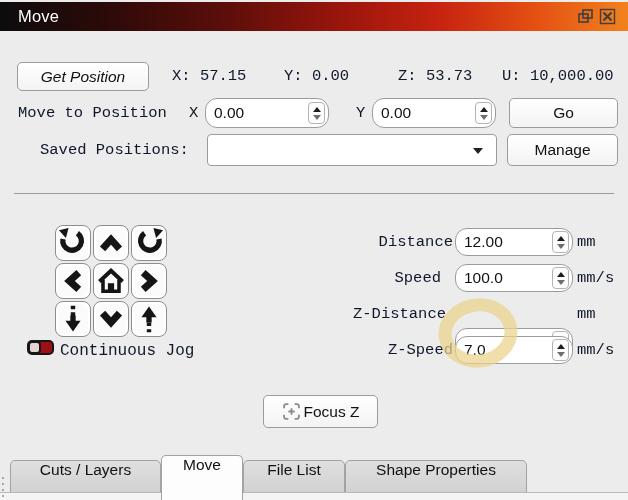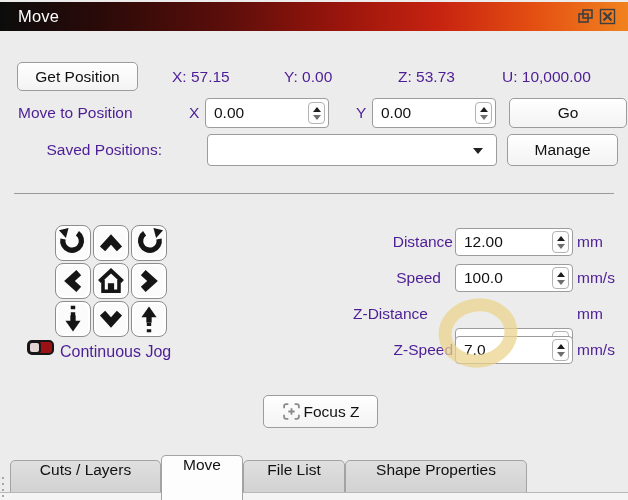--- a/index.html
+++ b/index.html
@@ -10,22 +10,22 @@
     background:linear-gradient(90deg,#0c0c0c 0%,#2a0a08 16%,#5c0e0a 36%,#99150c 54%,#c72310 70%,#e44f12 85%,#f1821f 100%);
     display:flex; align-items:center; }
   .titlebar-title { color:#ffffff; font-size:16.5px; margin-left:18px; letter-spacing:.2px; }
   .titlebar-icons { position:absolute; right:12px; top:6px; display:flex; gap:5px; }
   .winicon { width:17px; height:17px; display:block; cursor:pointer; }
 
   
   .btn { position:absolute; background:linear-gradient(#ffffff,#f3f3f3); border:1px solid #9c9c9c;
     border-radius:5px; font-size:15.5px; color:#111; display:flex; align-items:center; justify-content:center;
     box-sizing:border-box; cursor:pointer; }
-  .lbl { position:absolute; font-size:15.5px; color:#4c1d95; white-space:nowrap; }
-  .field { position:absolute; background:#ffffff; border:1px solid #9c9c9c; border-radius:4px;
+  .lbl { position:absolute; font-size:15.5px; color:#0f172a; white-space:nowrap;font-family:Liberation Mono, monospace; }
+  .field { position:absolute; background:#ffffff; border:1px solid #9c9c9c; border-radius:12px;
     box-sizing:border-box; }
   .field input { position:absolute; left:0; top:0; width:calc(100% - 24px); height:100%; border:none; outline:none;
     font-family:inherit; font-size:15.5px; color:#111; padding:0 0 0 8px; background:transparent; }
   .stepper { position:absolute; right:3px; top:50%; transform:translateY(-50%); width:17px; height:22px;
     background:#fdfdfd; border:1px solid #b3b3b3; border-radius:4px; box-sizing:border-box;
     display:flex; flex-direction:column; align-items:center; justify-content:center; cursor:pointer; }
   .tri-up { width:0; height:0; border-left:4px solid transparent; border-right:4px solid transparent;
     border-bottom:5px solid #1c1c1c; margin-bottom:3px; }
   .tri-down { width:0; height:0; border-left:4px solid transparent; border-right:4px solid transparent;
     border-top:5px solid #6e6e6e; }
@@ -74,21 +74,21 @@
         <rect x="2" y="6" width="9" height="8" fill="none" stroke="#3f3f3f" stroke-width="1.6"></rect>
         <rect x="6" y="2" width="9" height="8" fill="none" stroke="#3f3f3f" stroke-width="1.6"></rect>
       </svg>
       <svg class="winicon" viewBox="0 0 17 17">
         <rect x="1.5" y="1.5" width="14" height="14" fill="none" stroke="#3f3f3f" stroke-width="1.4"></rect>
         <path d="M4.5 4.5 L12.5 12.5 M12.5 4.5 L4.5 12.5" stroke="#3f3f3f" stroke-width="2.2"></path>
       </svg>
     </span>
   </div>
 
-  <div class="btn" style="left:17px; top:62px; width:121px; height:29px;">
+  <div class="btn" style="left:17px; top:62px; width:132px; height:29px;font-style:italic;">
     <span>Get Position</span>
   </div>
   <span class="lbl" style="left:172px; top:62px; line-height:29px;">X: 57.15</span>
   <span class="lbl" style="left:284px; top:62px; line-height:29px;">Y: 0.00</span>
   <span class="lbl" style="left:398px; top:62px; line-height:29px;">Z: 53.73</span>
   <span class="lbl" style="left:502px; top:62px; line-height:29px;">U: 10,000.00</span>
 
   <span class="lbl" style="left:18px; top:98px; line-height:30px;">Move to Position</span>
   <span class="lbl" style="left:189px; top:98px; line-height:30px;">X</span>
   <div class="field" style="left:205px; top:98px; width:124px; height:30px;">
@@ -99,21 +99,21 @@
       </span>
   </div>
   <span class="lbl" style="left:356px; top:98px; line-height:30px;">Y</span>
   <div class="field" style="left:372px; top:98px; width:124px; height:30px;">
     <input value="0.00" style="">
     <span class="stepper">
         <i class="tri-up"></i>
         <i class="tri-down"></i>
       </span>
   </div>
-  <div class="btn" style="left:509px; top:98px; width:118px; height:30px;">
+  <div class="btn" style="left:509px; top:98px; width:109px; height:30px;">
     <span>Go</span>
   </div>
 
   <span class="lbl" style="left:40px; top:134px; width:122px; line-height:32px; text-align:right;">Saved Positions:</span>
   <div class="combo" style="left:207px; top:134px; width:290px; height:32px;">
     <span class="selval"></span>
     <span class="arrow"></span>
   </div>
   <div class="btn" style="left:507px; top:134px; width:111px; height:32px;">
     <span>Manage</span>

